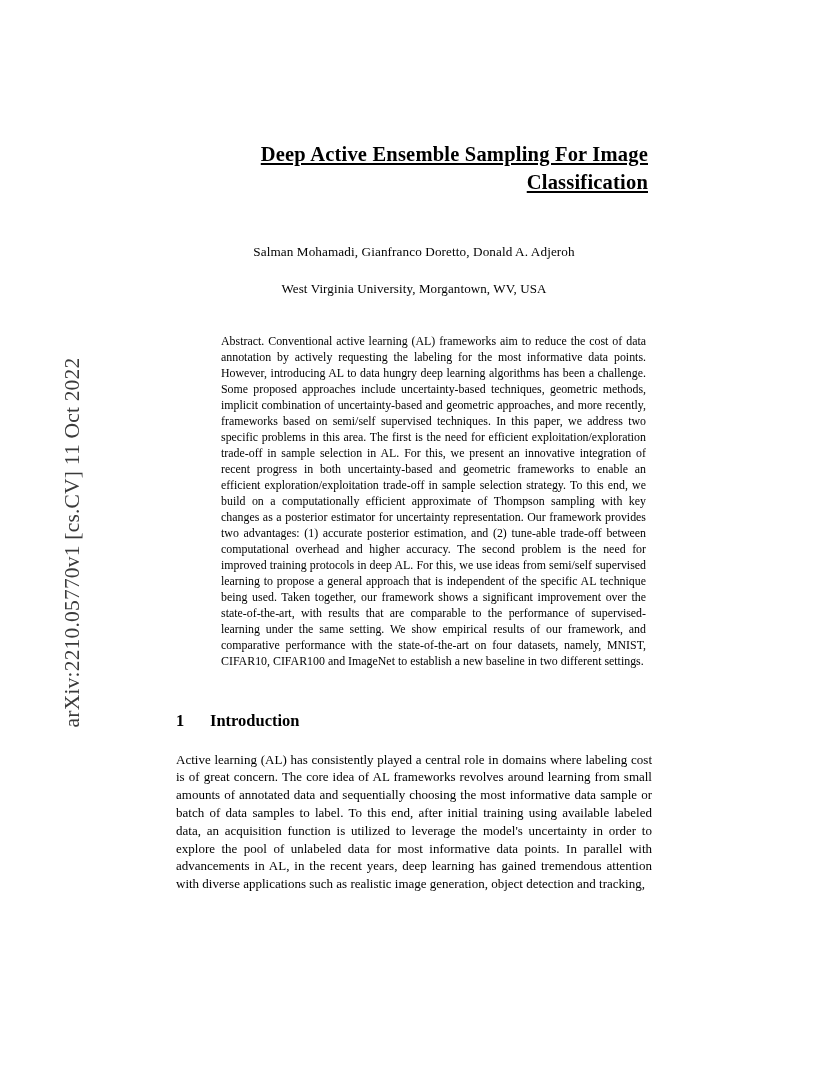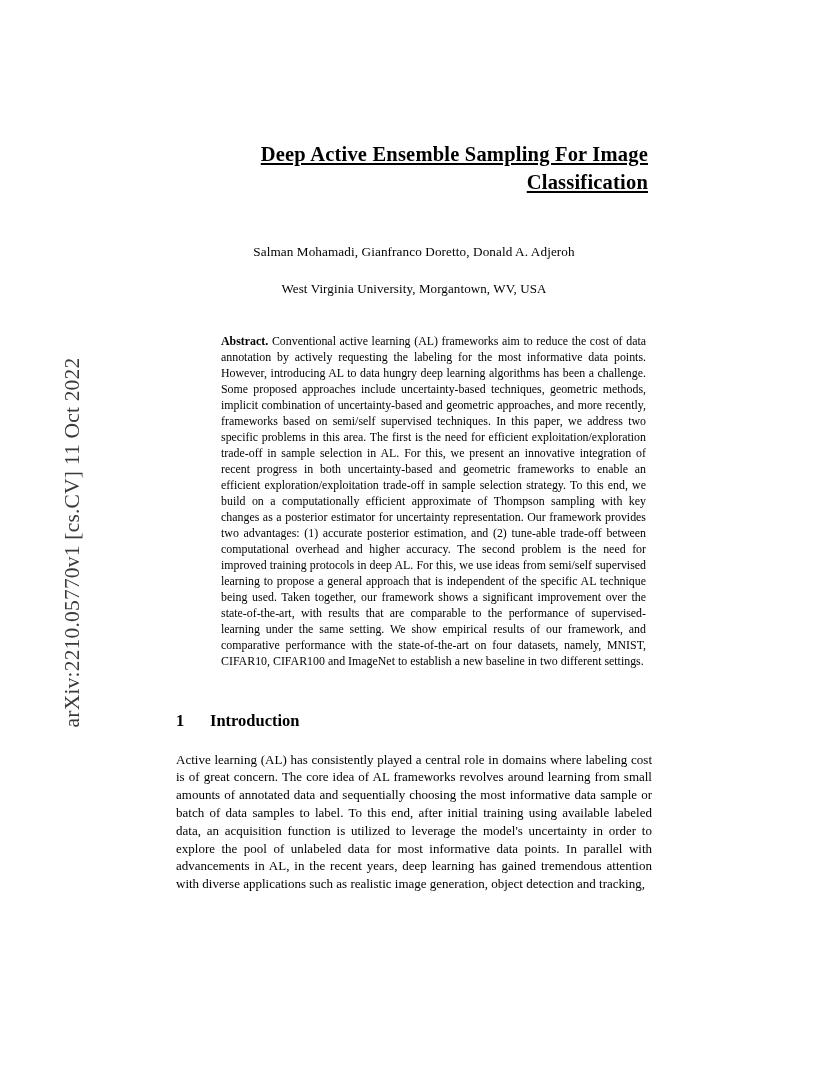--- a/index.html
+++ b/index.html
@@ -73,21 +73,21 @@
     margin-top: 36px;
     margin-left: 45px;
     margin-right: 6px;
     font-size: 11.9px;
     line-height: 1.345;
     text-align: justify;
     text-justify: inter-word;
     hyphens: manual;
   }
   .abstract .abstract-label {
-    font-weight: bold;
+    font-weight: normal;
   }
   .abstract .abstract-body {
     
   }
 
   .section-heading {
     margin-top: 42px;
     display: flex;
     align-items: baseline;
     gap: 18px;

